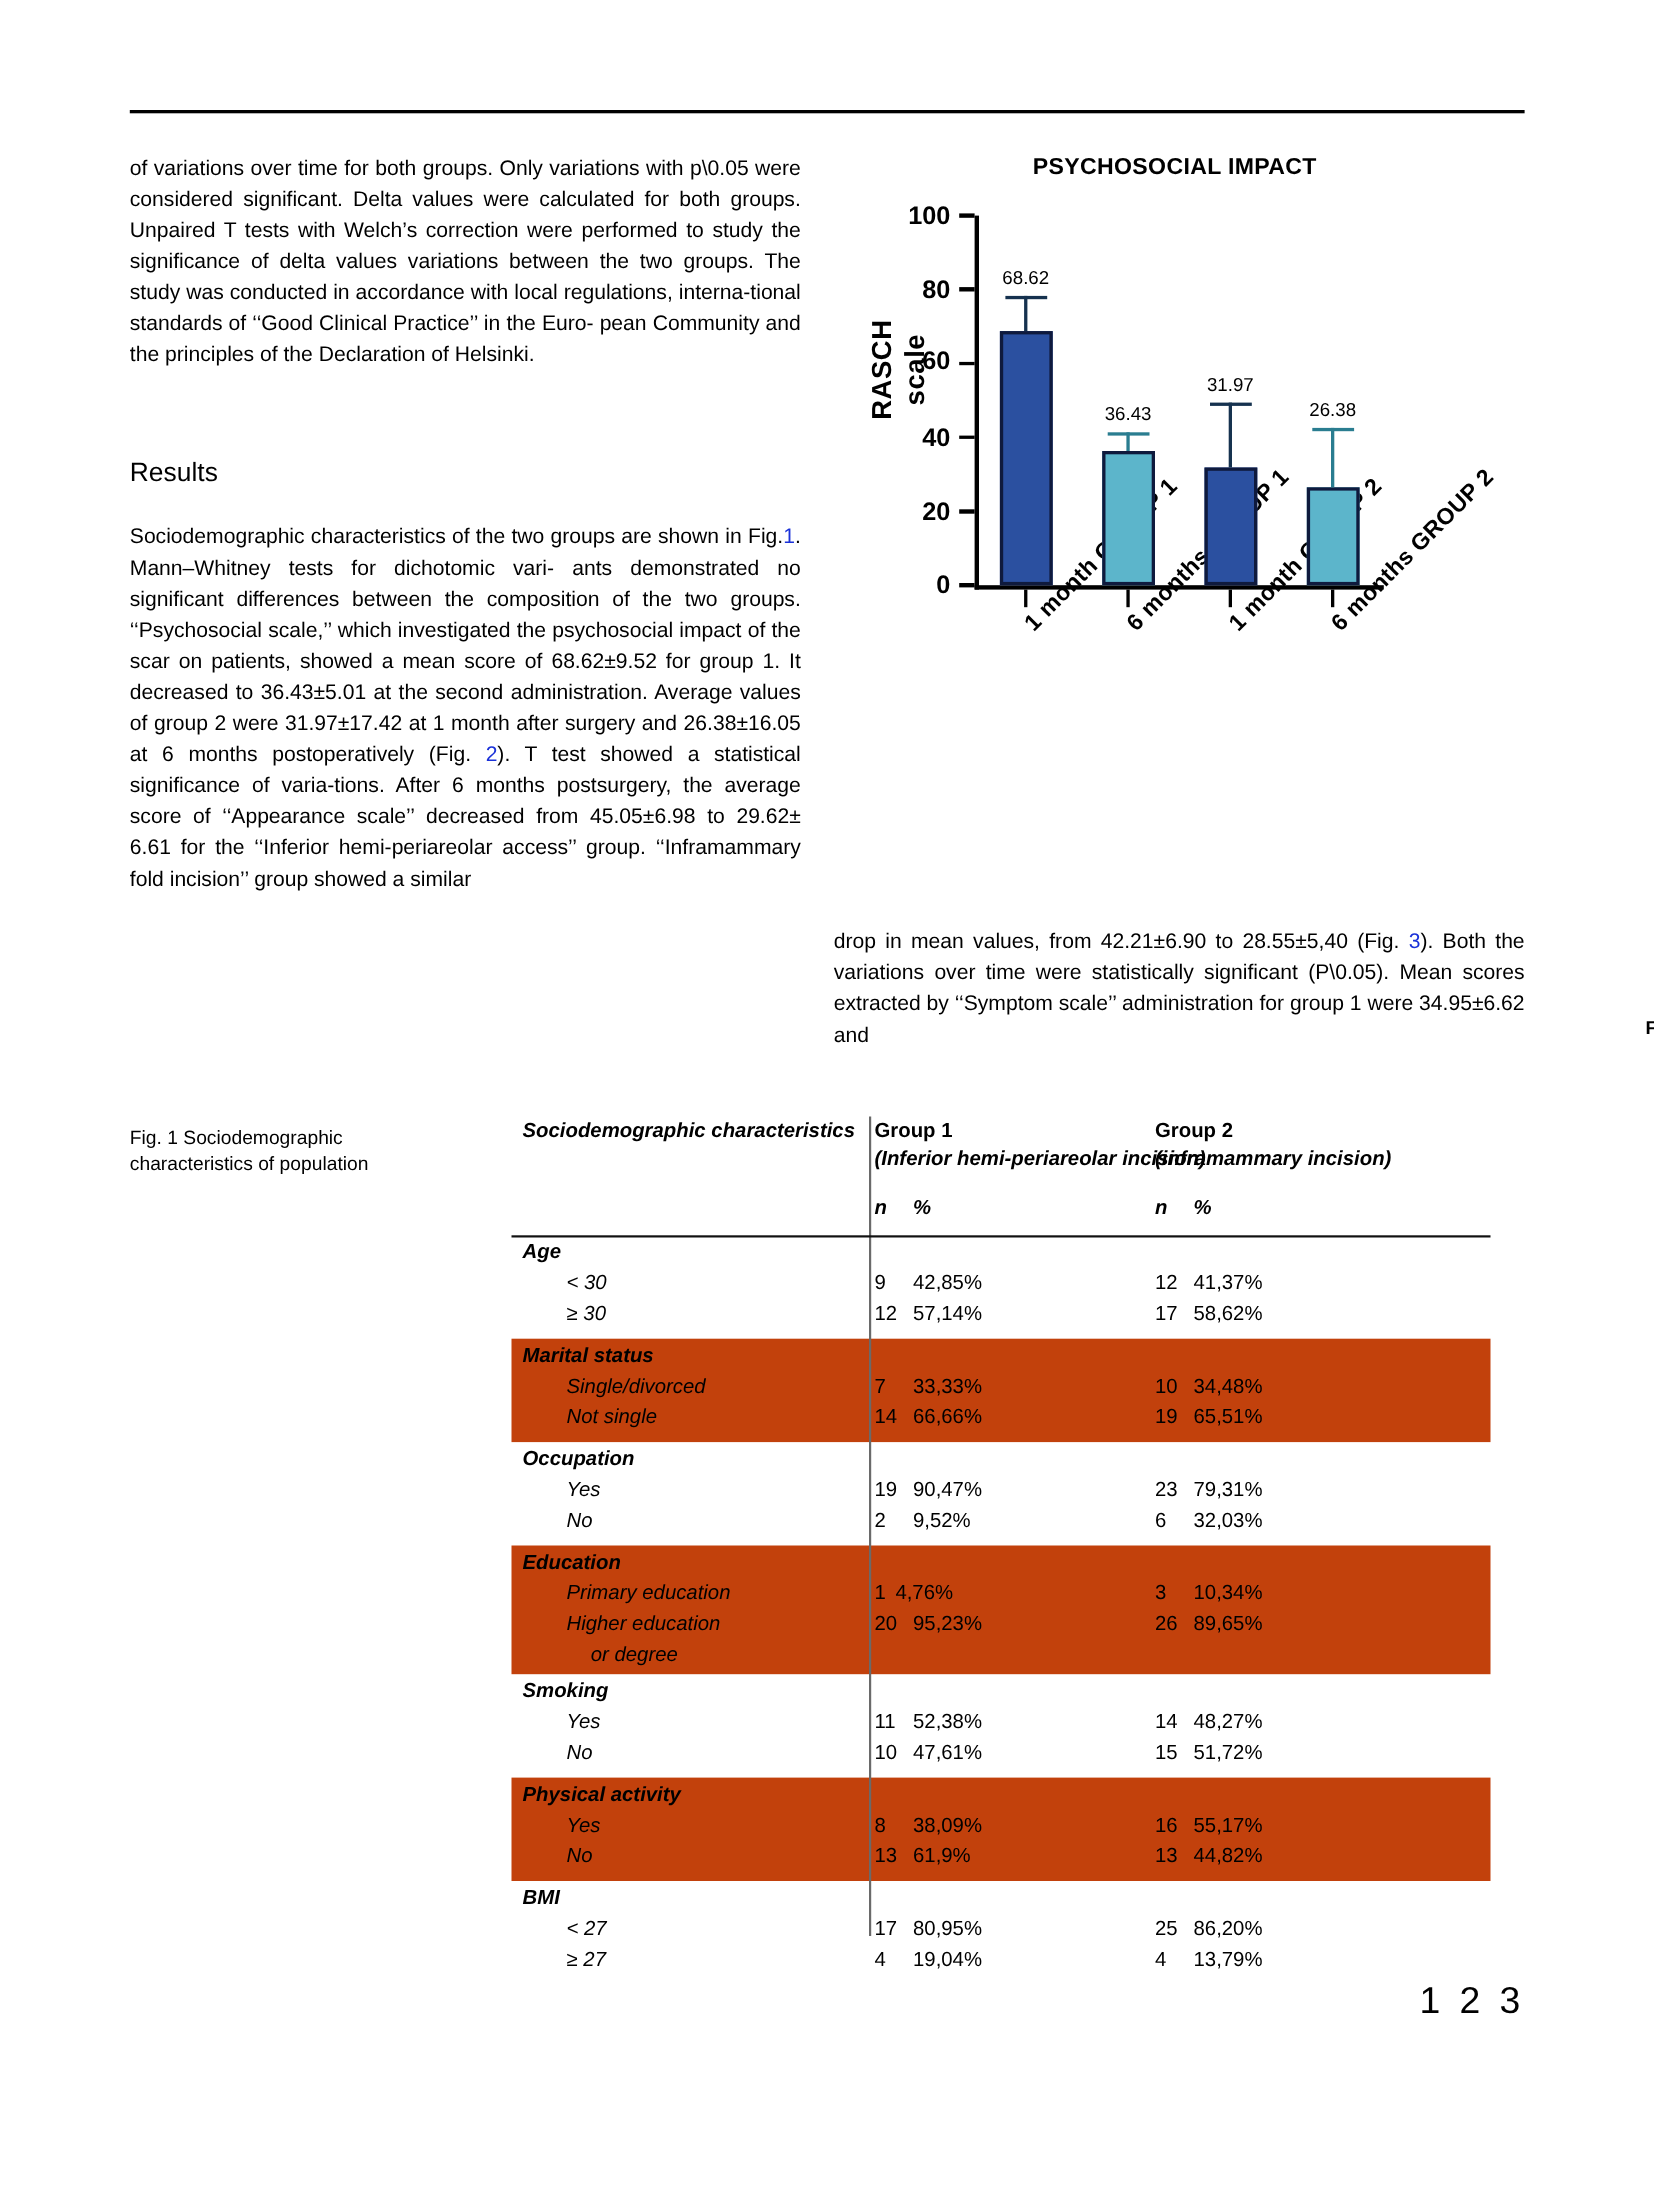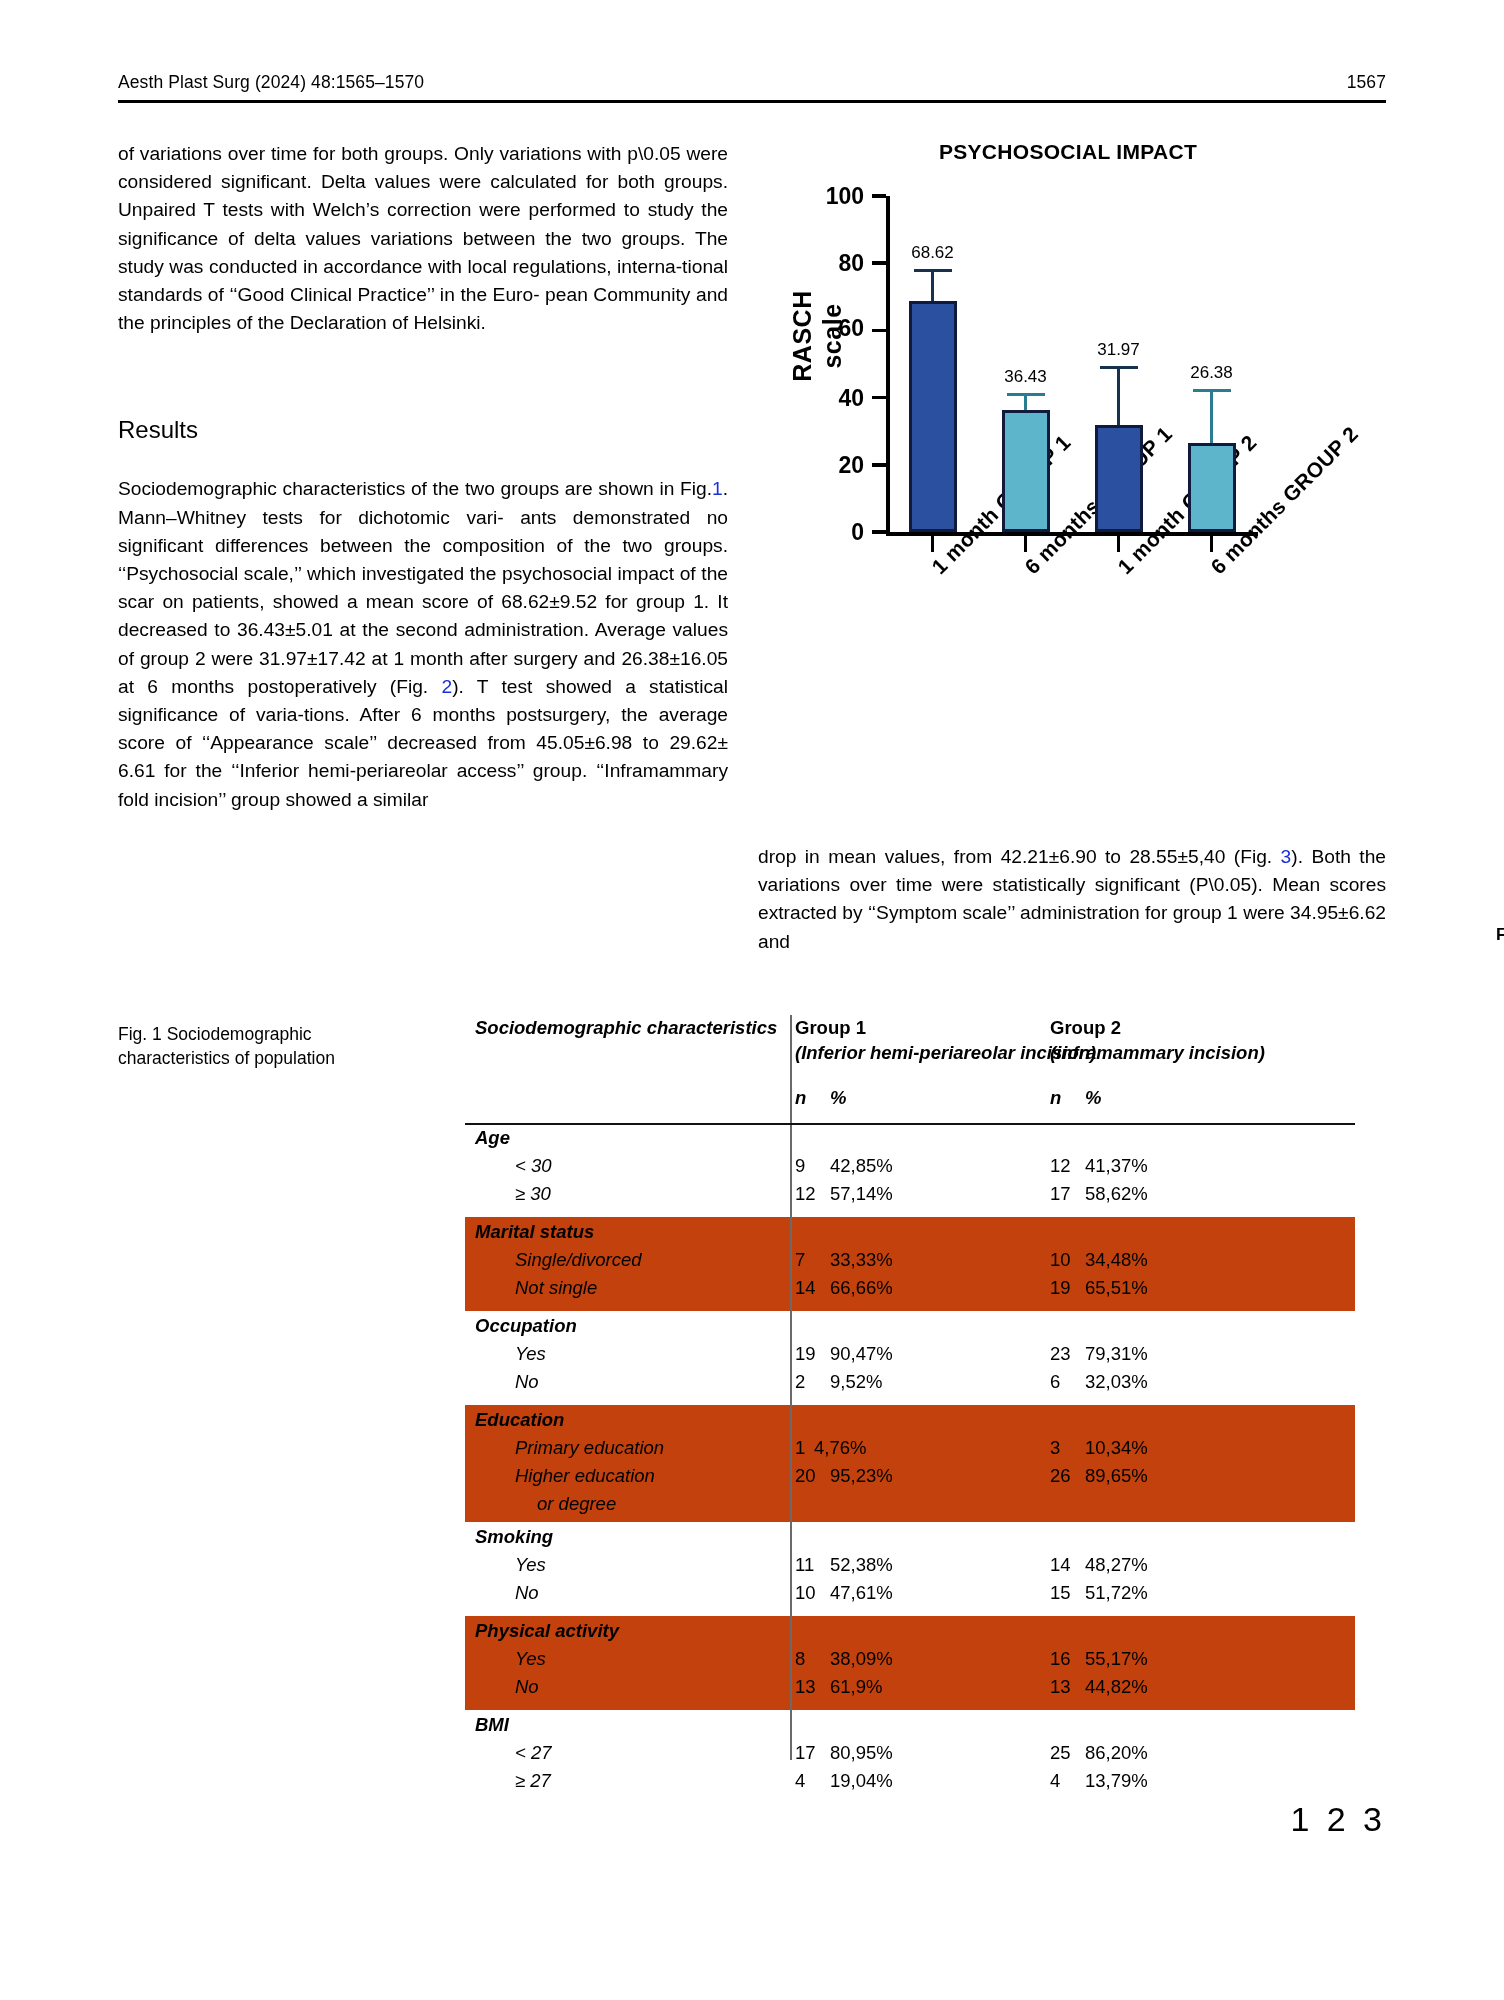--- a/index.html
+++ b/index.html
@@ -119,24 +119,20 @@
   .pagenum {
     position:absolute; right:118px; top:1800px;
     font-size:34px; letter-spacing:4px;
   }
 </style>
 </head>
 <body>
 
 <div class="page">
 
-  <div class="runhead">
-    <span>Aesth Plast Surg (2024) 48:1565–1570</span>
-    <span>1567</span>
-  </div>
   <div class="runhead-rule"></div>
 
   <div class="col-left">
     <p class="body">of variations over time for both groups. Only variations with p\0.05 were considered significant. Delta values were calculated for both groups. Unpaired T tests with Welch’s correction were performed to study the significance of delta values variations between the two groups. The study was conducted in accordance with local regulations, interna-tional standards of ‘‘Good Clinical Practice’’ in the Euro- pean Community and the principles of the Declaration of Helsinki.</p>
     <div class="gap-lg"></div>
     <h2 class="sect">Results</h2>
     <div class="gap-sm"></div>
     <p class="body"><span>Sociodemographic characteristics of the two groups are shown in Fig.</span><a class="ref" href="#">1</a><span>. Mann–Whitney tests for dichotomic vari- ants demonstrated no significant differences between the composition of the two groups. ‘‘Psychosocial scale,’’ which investigated the psychosocial impact of the scar on patients, showed a mean score of 68.62±9.52 for group 1. It decreased to 36.43±5.01 at the second administration. Average values of group 2 were 31.97±17.42 at 1 month after surgery and 26.38±16.05 at 6 months postoperatively (Fig. </span><a class="ref" href="#">2</a><span>). T test showed a statistical significance of varia-tions. After 6 months postsurgery, the average score of ‘‘Appearance scale’’ decreased from 45.05±6.98 to 29.62± 6.61 for the ‘‘Inferior hemi-periareolar access’’ group. ‘‘Inframammary fold incision’’ group showed a similar</span></p>
   </div>
 

